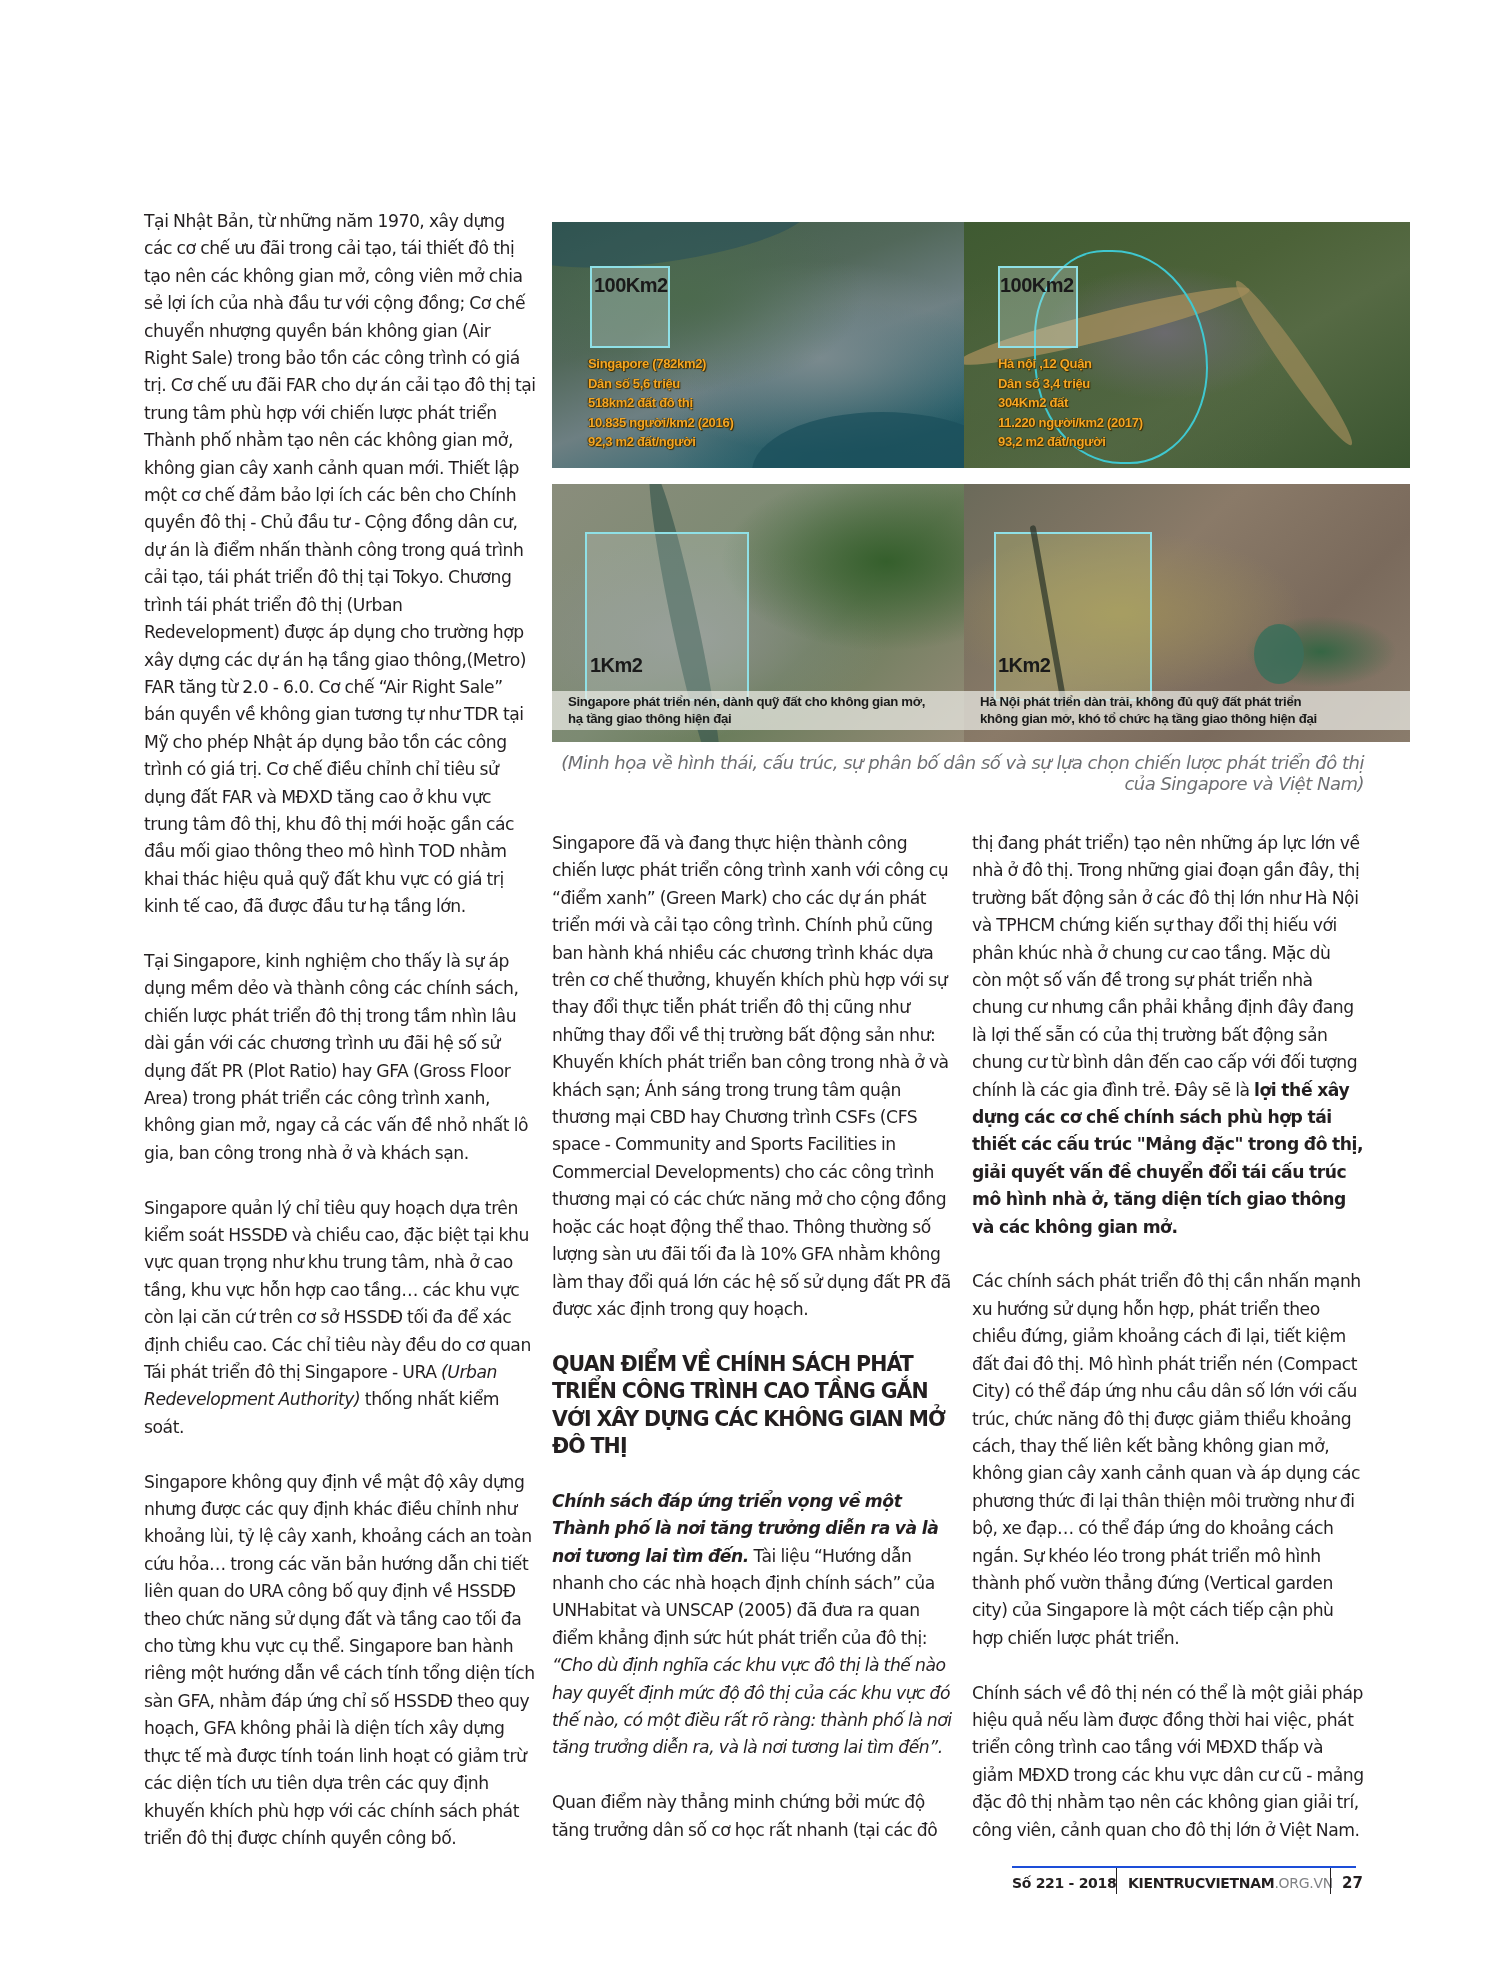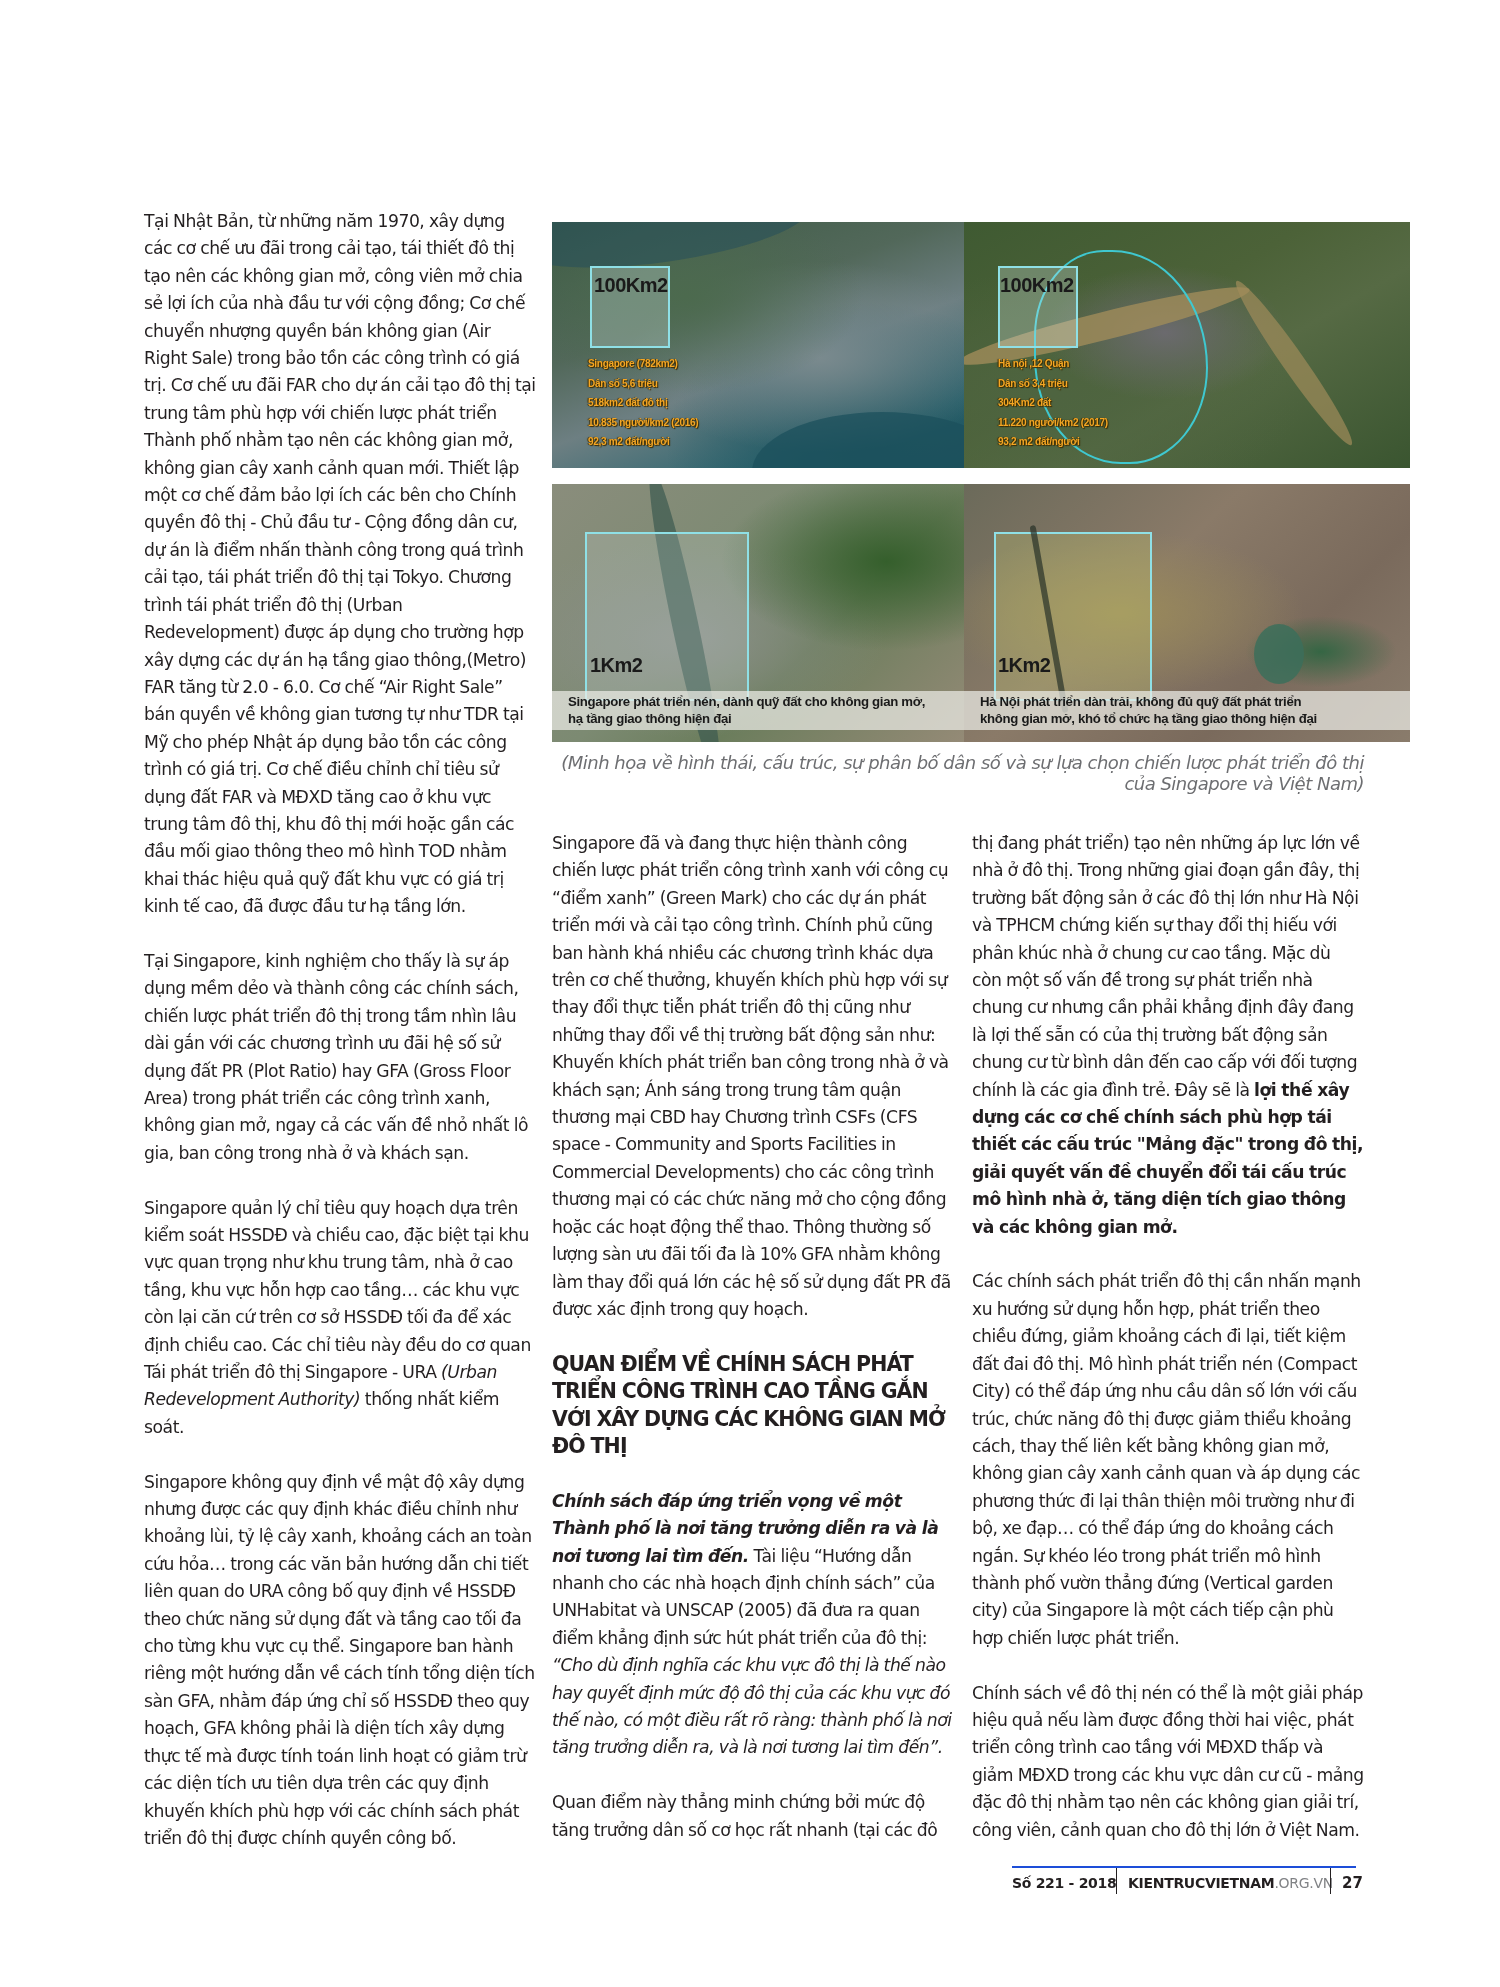--- a/index.html
+++ b/index.html
@@ -31,21 +31,21 @@
       linear-gradient(135deg, #8a8d7c 0%, #7c8a72 40%, #6b7d5c 60%, #9a8c7a 100%); }
   .p-hn-small { left: 412px; top: 262px; height: 258px; background:
       radial-gradient(ellipse at 80% 65%, #356644 0%, transparent 15%),
       radial-gradient(ellipse at 35% 50%, #9a8a5a 0%, transparent 45%),
       linear-gradient(135deg, #6b6a5a 0%, #8a7a68 40%, #7a6a5c 70%, #8a7c6c 100%); }
   .river { position: absolute; border-radius: 50%; }
   .box { position: absolute; border: 2px solid #8fe0e6; background: rgba(220, 240, 240, 0.28); }
   .box-label { position: absolute; font-family: "Liberation Sans", sans-serif; font-weight: bold; color: #1a1a1a;
                font-size: 20px; letter-spacing: -0.5px; }
   .stats { position: absolute; font-family: "Liberation Sans", sans-serif; font-weight: bold; color: #f5a623;
-           font-size: 10px; line-height: 19.5px; text-shadow: 1px 1px 1px #3a2a00, -1px 0 1px #3a2a00; letter-spacing: -0.3px; }
+           font-size: 13px; line-height: 19.5px; text-shadow: 1px 1px 1px #3a2a00, -1px 0 1px #3a2a00; letter-spacing: -0.3px; }
   .boundary { position: absolute; border: 2px solid #3fc8d0; border-radius: 40% 55% 45% 50%; }
   .caption-band { position: absolute; left: 0; right: 0; bottom: 12px; background: rgba(235, 235, 230, 0.72);
                   font-family: "Liberation Sans", sans-serif; font-weight: bold; color: #1a1a1a; font-size: 13.2px;
                   line-height: 16.5px; text-align: left; padding: 3px 16px; letter-spacing: -0.3px; }
   .fig-caption { position: absolute; left: 552px; width: 812px; top: 752px; text-align: right;
                  font-style: italic; font-size: 18px; color: #6d6e71; letter-spacing: -0.5px; }
   .footer { position: absolute; left: 1012px; top: 1866px; width: 344px; height: 30px; border-top: 2px solid #1d4ed8; }
   .f-issue { position: absolute; left: 0; top: 7px; font-weight: bold; font-size: 14px; letter-spacing: -0.3px; }
   .f-sep1 { position: absolute; left: 104px; top: 0; width: 1px; height: 26px; background: #231f20; }
   .f-site { position: absolute; left: 116px; top: 7px; font-size: 14px; letter-spacing: -0.3px; }

